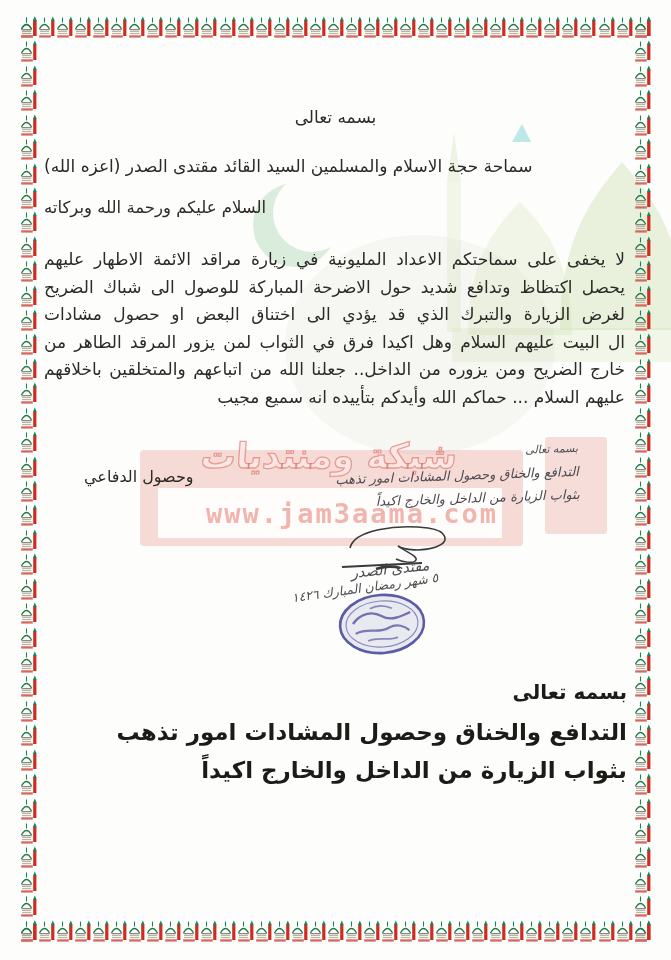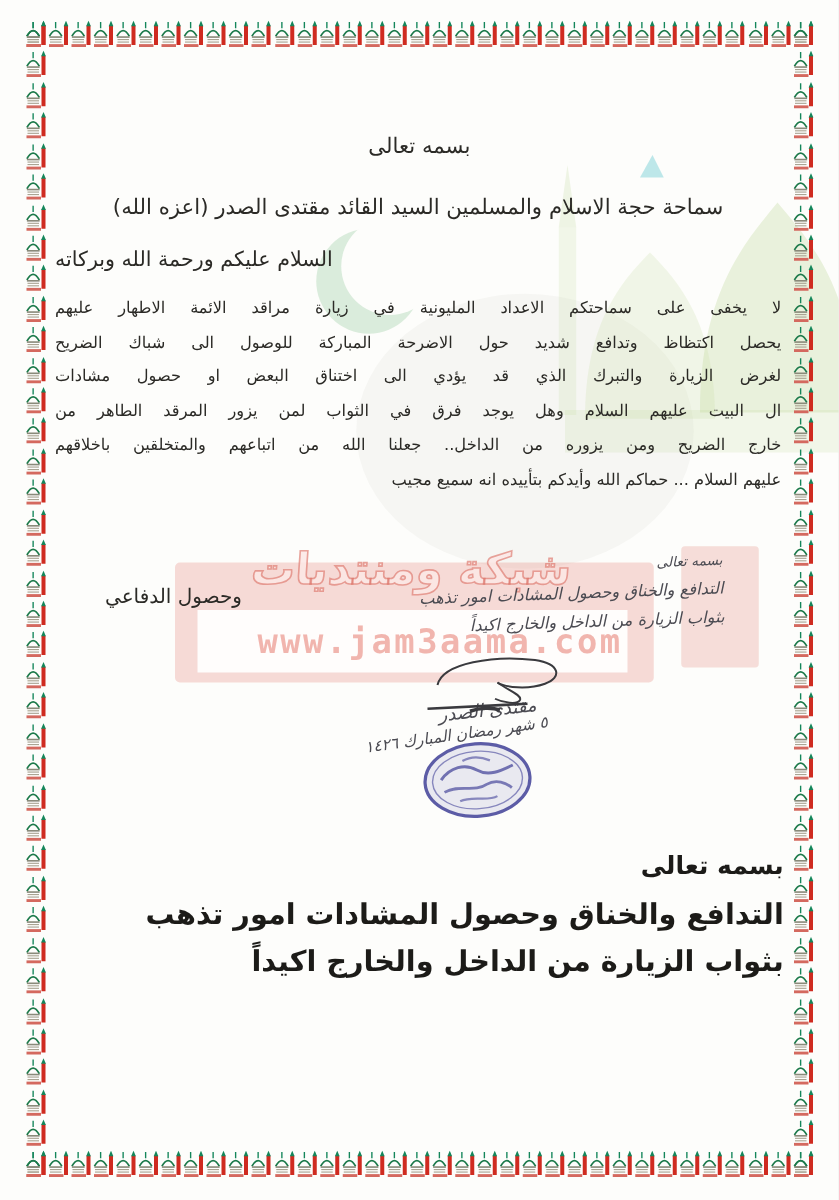--- a/index.html
+++ b/index.html
@@ -17,23 +17,23 @@
   #border-left{left:20px;}
   #border-right{left:634px;}
   .motif{width:18px;height:24px;flex:0 0 auto;}
   
   .bg-wm{position:absolute;left:0;top:0;z-index:0;}
   
   .content{position:absolute;inset:0;z-index:2;}
   .abs{position:absolute;}
   .rtl{direction:rtl;unicode-bidi:embed;}
   .bismillah-top{top:107px;left:0;right:0;text-align:center;font-size:17px;letter-spacing:.2px;}
-  .addressee{top:156px;right:46px;left:44px;text-align:center;font-size:17px;}
+  .addressee{top:156px;right:46px;left:44px;text-align:left;font-size:17px;}
   .greeting{top:198px;right:46px;left:44px;text-align:left;font-size:16.5px;}
-  .body-par{top:233px;right:46px;left:44px;font-size:13px;line-height:27.5px;}
+  .body-par{top:246px;right:46px;left:44px;font-size:17px;line-height:27.5px;}
   .body-line{text-align:justify;text-align-last:justify;text-justify:inter-word;white-space:nowrap;}
   .body-line:last-child{text-align-last:right;white-space:normal;}
   
   .wm-band{top:450px;left:140px;width:383px;height:96px;background:rgba(228,126,115,.27);border-radius:4px;z-index:1;}
   .wm-band2{top:437px;left:545px;width:62px;height:97px;background:rgba(228,126,115,.25);border-radius:3px;z-index:1;}
   .wm-sitename{
     top:436px;left:145px;width:368px;text-align:center;font-size:35px;font-weight:bold;
     color:rgba(252,232,229,.85);-webkit-text-stroke:1.3px rgba(219,108,97,.6);
     letter-spacing:2px;z-index:1;transform:skewX(-4deg);
   }
@@ -1694,21 +1694,21 @@
   <div class="content">
 
     <div class="abs bismillah-top rtl" lang="ar">بسمه تعالى</div>
     <div class="abs addressee rtl" lang="ar">سماحة حجة الاسلام والمسلمين السيد القائد مقتدى الصدر (اعزه الله)</div>
     <div class="abs greeting rtl" lang="ar">السلام عليكم ورحمة الله وبركاته</div>
 
     <div class="abs body-par rtl" lang="ar">
       <div class="body-line">لا يخفى على سماحتكم الاعداد المليونية في زيارة مراقد الائمة الاطهار عليهم</div>
       <div class="body-line">يحصل اكتظاظ وتدافع شديد حول الاضرحة المباركة للوصول الى شباك الضريح</div>
       <div class="body-line">لغرض الزيارة والتبرك الذي قد يؤدي الى اختناق البعض او حصول مشادات</div>
-      <div class="body-line">ال البيت عليهم السلام وهل يوجد فرق في الثواب لمن يزور المرقد الطاهر من</div>
+      <div class="body-line">ال البيت عليهم السلام وهل اكيدا فرق في الثواب لمن يزور المرقد الطاهر من</div>
       <div class="body-line">خارج الضريح ومن يزوره من الداخل.. جعلنا الله من اتباعهم والمتخلقين باخلاقهم</div>
       <div class="body-line">عليهم السلام ... حماكم الله وأيدكم بتأييده انه سميع مجيب</div>
     </div>
 
     <div class="abs khadimkum rtl" lang="ar">وحصول الدفاعي</div>
 
     <div class="abs hw-block hand rtl" lang="ar">
       <div class="hw-bismillah">بسمه تعالى</div>
       <div class="hw-line">التدافع والخناق وحصول المشادات امور تذهب</div>
       <div class="hw-line">بثواب الزيارة من الداخل والخارج اكيداً</div>

